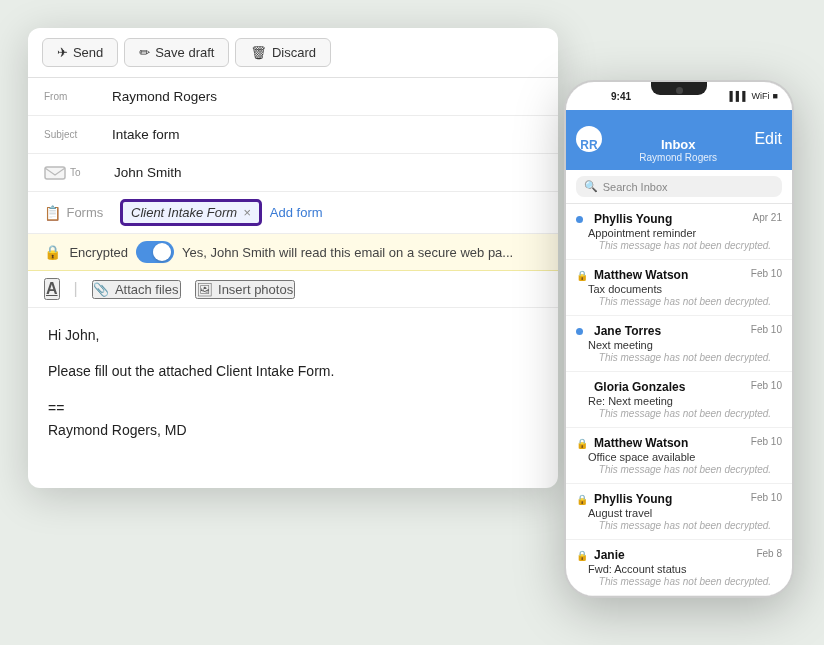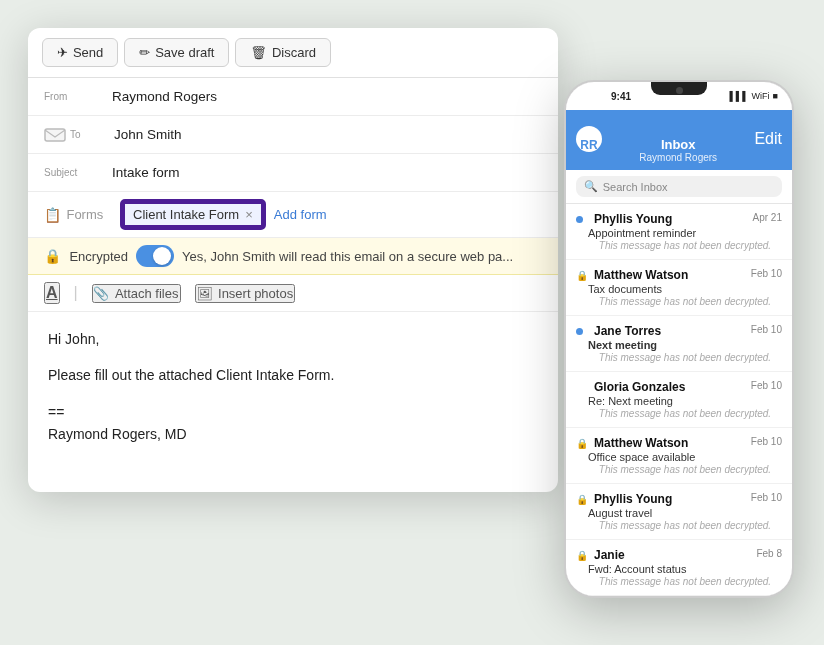--- a/index.html
+++ b/index.html
@@ -85,26 +85,27 @@
       width: 68px;
       flex-shrink: 0;
       display: flex;
       align-items: center;
       gap: 5px;
     }
     .form-tag {
       display: flex;
       align-items: center;
       background: #eef2ff;
-      border: 5px solid #4c1d95;
+      border: 3px solid #4c1d95;
       border-radius: 5px;
       padding: 3px 8px;
       font-size: 13px;
       color: #333;
       gap: 6px;
+      font-style: italic;
     }
     .form-tag-close {
       cursor: pointer;
       color: #888;
       font-size: 13px;
       line-height: 1;
     }
     .add-form-link {
       color: #3a7bd5;
       font-size: 13px;
@@ -373,31 +374,31 @@
       <span>Discard</span>
     </button>
   </div>
 
   <div class="field-row">
     <span class="field-label">From</span>
     <span class="field-value">Raymond Rogers</span>
   </div>
 
   <div class="field-row">
+    <span class="field-label">Subject</span>
+    <span class="field-value">Intake form</span>
+  </div>
+
+  <div class="field-row">
     <svg class="to-icon" viewBox="0 0 22 14" fill="none" xmlns="http://www.w3.org/2000/svg">
       <rect x="1" y="1" width="20" height="12" rx="2" stroke="#bbb" stroke-width="1.5" fill="#f5f5f5"></rect>
       <path d="M1 2l10 7 10-7" stroke="#bbb" stroke-width="1.2"></path>
     </svg>
     <span class="field-label" style="width:44px">To</span>
     <span class="field-value">John Smith</span>
-  </div>
-
-  <div class="field-row">
-    <span class="field-label">Subject</span>
-    <span class="field-value">Intake form</span>
   </div>
 
   <div class="forms-row">
     <div class="forms-label">
       <span style="font-size:14px;">📋</span>
       <span>Forms</span>
     </div>
     <div class="form-tag">
       <span>Client Intake Form</span>
       <span class="form-tag-close">×</span>
@@ -498,21 +499,21 @@
       <div class="email-preview" style="padding-left:12px;">This message has not been decrypted.</div>
     </div>
         <div class="email-item">
       <div class="email-item-header">
         <div class="email-sender">
           <span class="unread-dot"></span>
           <span>Jane Torres</span>
         </div>
         <span class="email-date">Feb 10</span>
       </div>
-      <div class="email-subject" style="padding-left:12px;font-weight:bold;">Next meeting</div>
+      <div class="email-subject" style="padding-left:12px;">Next meeting</div>
       <div class="email-preview" style="padding-left:12px;">This message has not been decrypted.</div>
     </div>
         <div class="email-item">
       <div class="email-item-header">
         <div class="email-sender">
           <span style="width:7px;display:inline-block"></span>
           <span>Gloria Gonzales</span>
         </div>
         <span class="email-date">Feb 10</span>
       </div>

